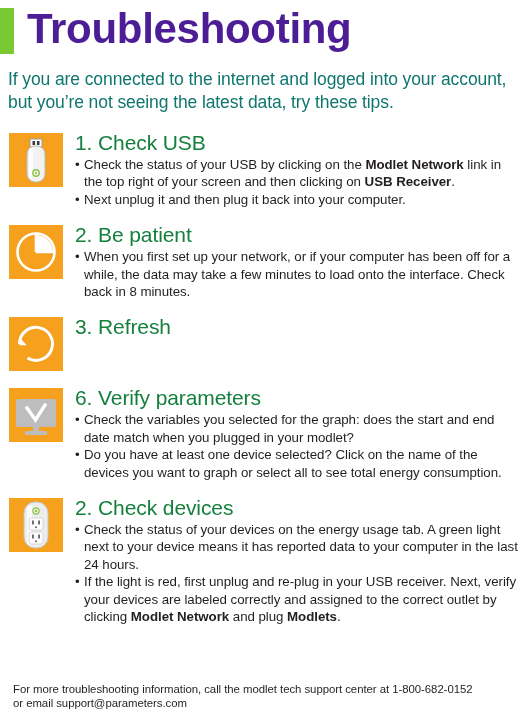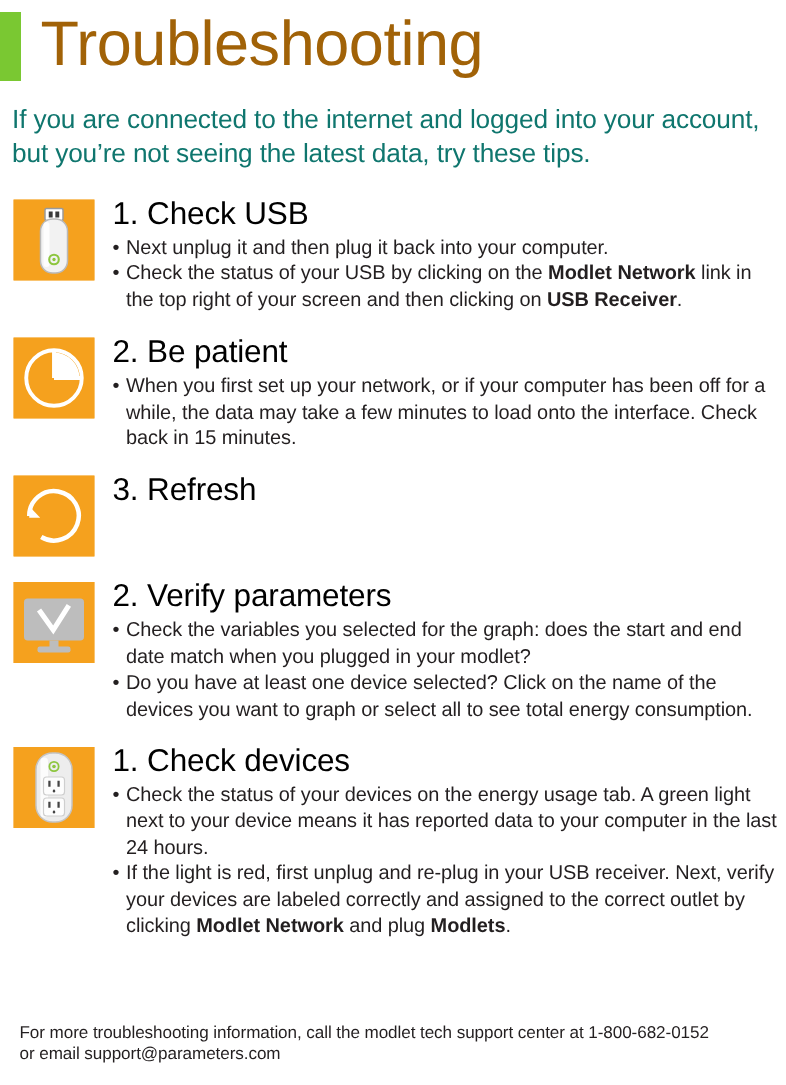--- a/index.html
+++ b/index.html
@@ -29,22 +29,22 @@
     width: 14px;
     height: 46px;
     background: #7ac832;
   }
   .page-title {
     position: absolute;
     left: 27px;
     top: -2px;
     font-size: 42px;
     line-height: 54px;
-    font-weight: 400;
-    color: #a16207;
+    font-weight: 700;
+    color: #4c1d95;
     letter-spacing: -0.3px;
     white-space: nowrap;
   }
 
   
   .intro {
     margin: 8px 10px 0 8px;
     font-size: 17.5px;
     line-height: 23px;
     font-weight: 400;
@@ -75,21 +75,21 @@
   }
   .section-body {
     flex: 1 1 auto;
     padding-left: 12px;
     padding-right: 4px;
     min-width: 0;
   }
   .section-heading {
     font-size: 21px;
     line-height: 25px;
-    color: #000000;
+    color: #15803d;
     font-weight: 400;
     margin: 0 0 1px 0;
     letter-spacing: -0.1px;
   }
   ul.bullets {
     list-style: none;
     margin: 0;
     padding: 0;
   }
   ul.bullets > li {
@@ -148,38 +148,38 @@
           <rect x="27.9" y="8" width="2.6" height="4" fill="#3a3a3a"></rect>
           <rect x="18" y="13" width="18" height="36" rx="8" fill="#f2f2f2" stroke="#b9b9b9" stroke-width="1"></rect>
           <rect x="20" y="15" width="4" height="30" rx="2" fill="#ffffff" opacity="0.85"></rect>
           <circle cx="27" cy="40" r="3.2" fill="none" stroke="#8DC63F" stroke-width="1.4"></circle>
           <circle cx="27" cy="40" r="1.1" fill="#8DC63F"></circle>
         </svg>
       </div>
       <div class="section-body">
         <div class="section-heading">1. Check USB</div>
         <ul class="bullets">
+          <li><span>Check the status of your USB by clicking on the </span><b>Modlet Network</b><span> link in the top right of your screen and then clicking on </span><b>USB Receiver</b><span>.</span></li>
           <li><span>Next unplug it and then plug it back into your computer.</span></li>
-          <li><span>Check the status of your USB by clicking on the </span><b>Modlet Network</b><span> link in the top right of your screen and then clicking on </span><b>USB Receiver</b><span>.</span></li>
         </ul>
       </div>
     </div>
     <div class="section">
       <div class="icon-tile">
         <svg width="54" height="54" viewBox="0 0 54 54">
           <rect x="0" y="0" width="54" height="54" fill="#F5A11E"></rect>
           <circle cx="27" cy="27" r="18.5" fill="none" stroke="#ffffff" stroke-width="2.6"></circle>
           <path d="M27 27 L27 8.5 M27 27 L45.5 27" stroke="#ffffff" stroke-width="2.6" fill="none" stroke-linecap="butt"></path>
           <path d="M27 10 A17 17 0 0 1 44 27 L27 27 Z" fill="#ffffff"></path>
         </svg>
       </div>
       <div class="section-body">
         <div class="section-heading">2. Be patient</div>
         <ul class="bullets">
-          <li><span>When you first set up your network, or if your computer has been off for a while, the data may take a few minutes to load onto the interface. Check back in 15 minutes.</span></li>
+          <li><span>When you first set up your network, or if your computer has been off for a while, the data may take a few minutes to load onto the interface. Check back in 8 minutes.</span></li>
         </ul>
       </div>
     </div>
     <div class="section">
       <div class="icon-tile">
         <svg width="54" height="54" viewBox="0 0 54 54">
           <rect x="0" y="0" width="54" height="54" fill="#F5A11E"></rect>
           <path d="M10.5 27 A16.5 16.5 0 1 1 18.5 41" fill="none" stroke="#ffffff" stroke-width="3" stroke-linecap="butt"></path>
           <path d="M10.5 20.5 L10.5 28.2 L17.8 28.2 Z" fill="#ffffff"></path>
         </svg>
@@ -192,21 +192,21 @@
       <div class="icon-tile">
         <svg width="54" height="54" viewBox="0 0 54 54">
           <rect x="0" y="0" width="54" height="54" fill="#F5A11E"></rect>
           <rect x="7" y="11" width="40" height="28" rx="2.5" fill="#BDBDBD"></rect>
           <rect x="24" y="39" width="6" height="5" fill="#BDBDBD"></rect>
           <rect x="16" y="43" width="22" height="4" rx="1.5" fill="#BDBDBD"></rect>
           <path d="M18 20 L26.5 32 L36 17" fill="none" stroke="#ffffff" stroke-width="3.4" stroke-linecap="square" stroke-linejoin="miter"></path>
         </svg>
       </div>
       <div class="section-body">
-        <div class="section-heading">2. Verify parameters</div>
+        <div class="section-heading">6. Verify parameters</div>
         <ul class="bullets">
           <li><span>Check the variables you selected for the graph: does the start and end date match when you plugged in your modlet?</span></li>
           <li><span>Do you have at least one device selected? Click on the name of the devices you want to graph or select all to see total energy consumption.</span></li>
         </ul>
       </div>
     </div>
     <div class="section">
       <div class="icon-tile">
         <svg width="54" height="54" viewBox="0 0 54 54">
           <rect x="0" y="0" width="54" height="54" fill="#F5A11E"></rect>
@@ -218,21 +218,21 @@
           <rect x="23.2" y="22.5" width="1.5" height="4" fill="#444"></rect>
           <rect x="29.3" y="22.5" width="1.5" height="4" fill="#444"></rect>
           <rect x="26.2" y="28.3" width="1.6" height="2" rx="0.8" fill="#444"></rect>
           <rect x="20" y="34" width="14" height="12" rx="2" fill="#fdfdfd" stroke="#cfcfcf" stroke-width="0.8"></rect>
           <rect x="23.2" y="36.5" width="1.5" height="4" fill="#444"></rect>
           <rect x="29.3" y="36.5" width="1.5" height="4" fill="#444"></rect>
           <rect x="26.2" y="42.3" width="1.6" height="2" rx="0.8" fill="#444"></rect>
         </svg>
       </div>
       <div class="section-body">
-        <div class="section-heading">1. Check devices</div>
+        <div class="section-heading">2. Check devices</div>
         <ul class="bullets">
           <li><span>Check the status of your devices on the energy usage tab. A green light next to your device means it has reported data to your computer in the last 24 hours.</span></li>
           <li><span>If the light is red, first unplug and re-plug in your USB receiver. Next, verify your devices are labeled correctly and assigned to the correct outlet by clicking </span><b>Modlet Network</b><span> and plug </span><b>Modlets</b><span>.</span></li>
         </ul>
       </div>
     </div>
   </div>
 
 <div class="footer">
   <div>For more troubleshooting information, call the modlet tech support center at 1-800-682-0152</div>

